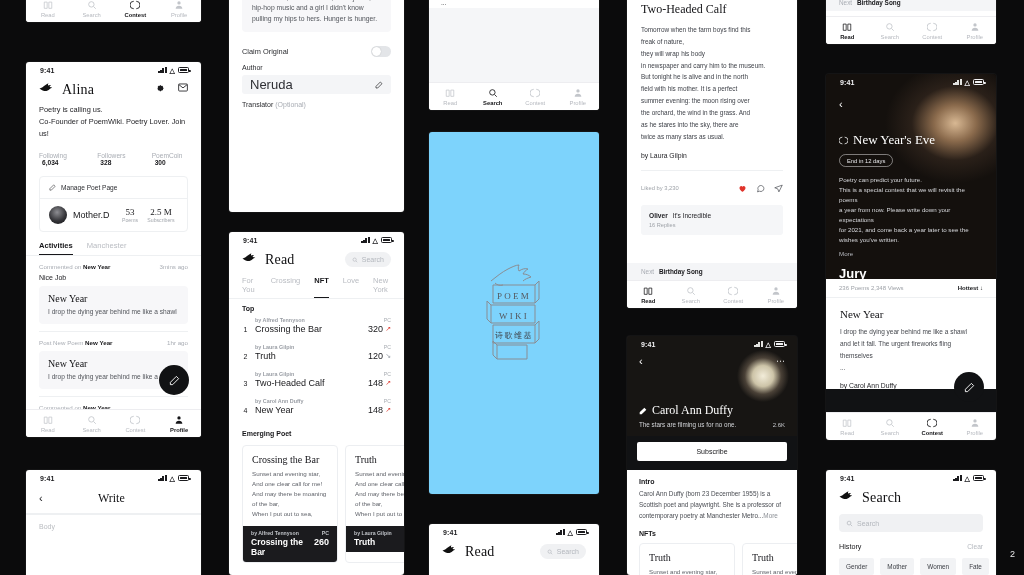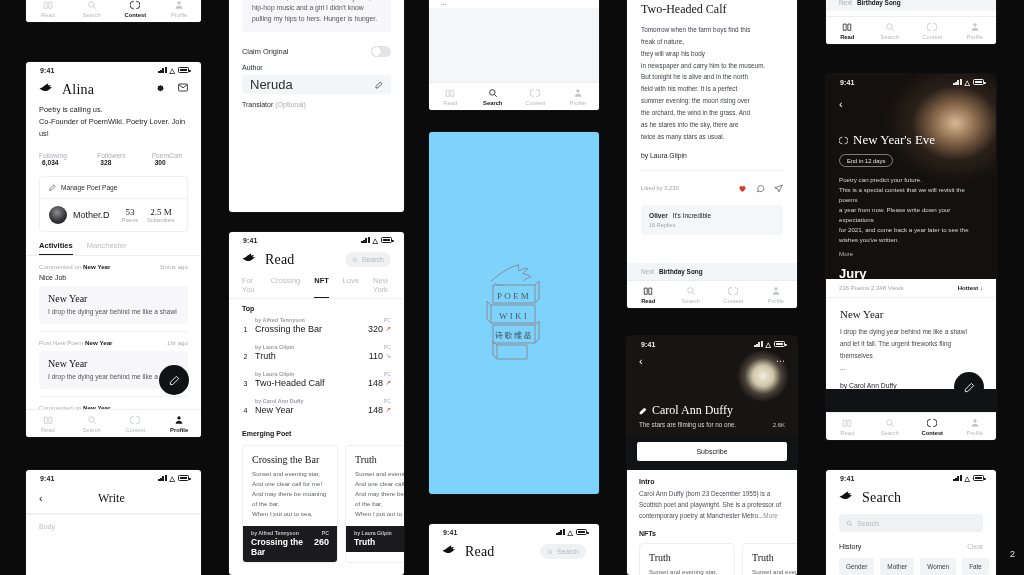--- a/index.html
+++ b/index.html
@@ -468,21 +468,21 @@
     </div>
     <div class="rankrow">
       <div class="rankno">2</div>
       <div class="rankmain">
         <div class="rankby">by  Laura Gilpin</div>
         <div class="ranktitle">Truth</div>
       </div>
       <div class="rankright">
         <div class="rankpc">PC</div>
         <div class="rankval">
-              <span>110</span>
+              <span>120</span>
               <span class="down">↘</span>
             </div>
       </div>
     </div>
     <div class="rankrow">
       <div class="rankno">3</div>
       <div class="rankmain">
         <div class="rankby">by  Laura Gilpin</div>
         <div class="ranktitle">Two-Headed Calf</div>
       </div>

